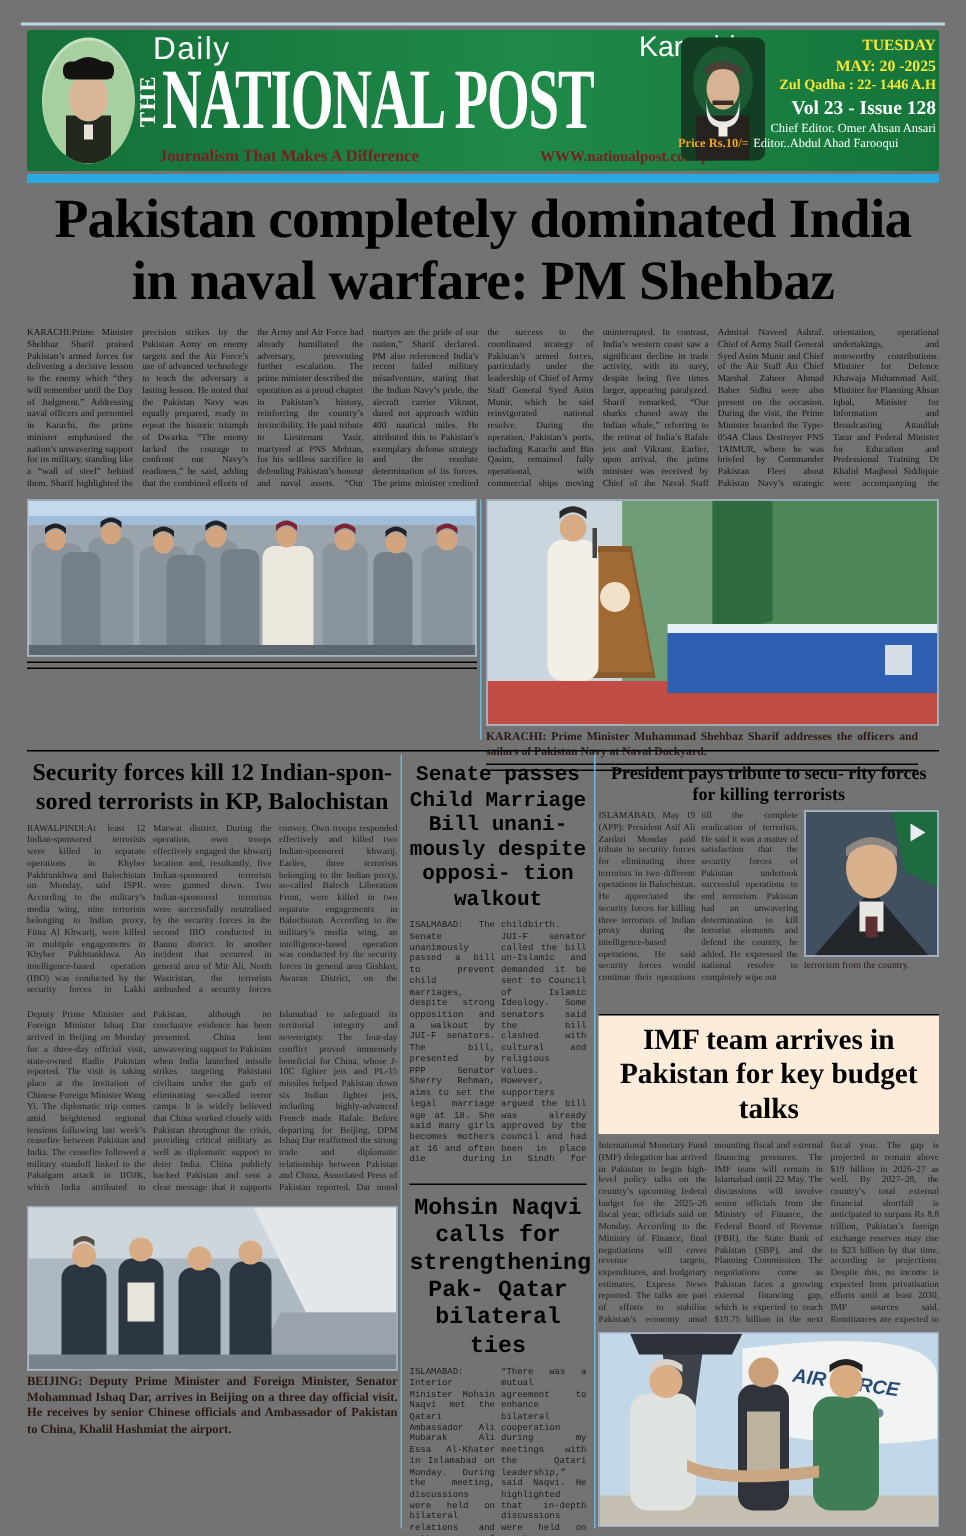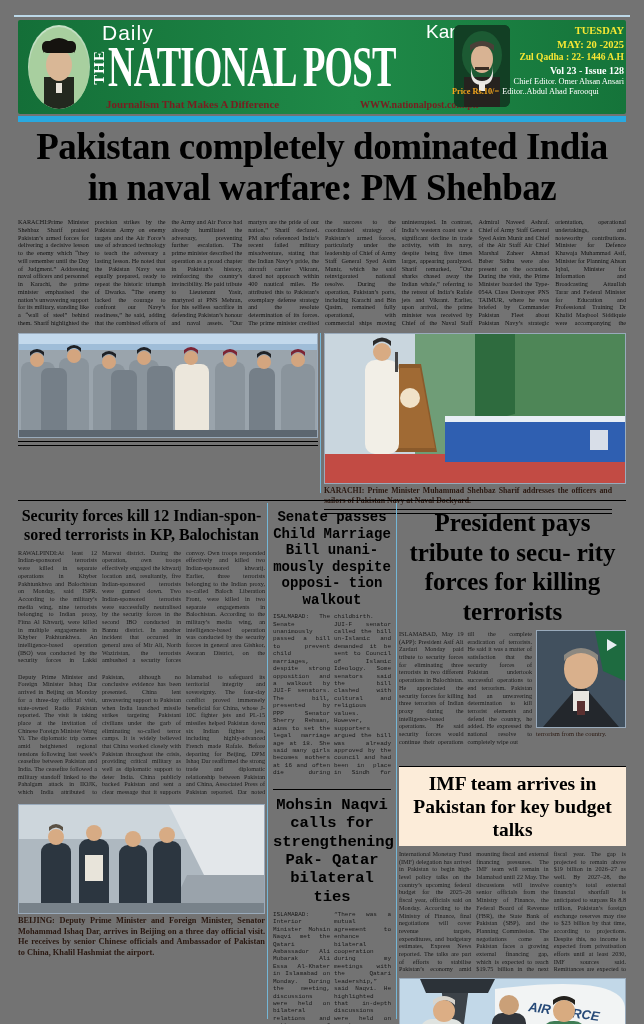--- a/index.html
+++ b/index.html
@@ -16,21 +16,21 @@
   .the-vert{left:73px;top:30px;writing-mode:vertical-rl;transform:rotate(180deg);
             font-weight:bold;font-size:15px;color:#fff;letter-spacing:1px;}
   .mast{left:90px;top:14px;font-weight:bold;font-size:47px;color:#fff;white-space:nowrap;
         transform:scale(0.78,1.22);transform-origin:left top;letter-spacing:-1px;}
   .karachi{left:408px;top:1px;font-family:"Liberation Sans",sans-serif;font-size:19px;color:#fff;}
   .tagline{left:88px;bottom:4px;color:#7a1d20;font-weight:bold;font-size:11px;}
   .website{left:342px;bottom:4px;color:#7a1d20;font-weight:bold;font-size:10px;}
   .info{left:496px;top:4px;width:110px;text-align:right;line-height:1.3;}
   .info .yl{color:#f7e733;font-weight:bold;font-size:10.5px;}
   .info .yl2{color:#f7e733;font-weight:bold;font-size:9.5px;}
-  .info .wh{color:#fff;font-weight:bold;font-size:10px;}
+  .info .wh{color:#fff;font-weight:bold;font-size:13px;}
   .info .wh2{color:#fff;font-size:8.3px;white-space:nowrap;margin-left:-16px;}
   .price-row{display:flex;gap:3px;margin-left:-62px;white-space:nowrap;}
   .price{color:#f4a71d;font-weight:bold;font-size:8.3px;}
   .editor{color:#fff;font-size:8.3px;}
   .cyanbar{left:18px;top:116px;width:608px;height:6px;background:#29a9e0;}
 
   
   .main-head{left:8px;top:126px;width:628px;text-align:center;font-weight:bold;
              font-size:37px;line-height:1.12;letter-spacing:-0.5px;color:#000;}
   .main-body{left:18px;top:218px;width:608px;height:112px;overflow:hidden;
@@ -226,21 +226,21 @@
       <div class="head-sm" style="font-size:14px;margin:6px 0 5px 0;">Senate passes Child Marriage Bill unani- mously despite opposi- tion walkout</div>
       <div class="btext" style="column-count:2;column-gap:4px;height:168px;font-size:6px;">ISALMABAD: The Senate unanimously passed a bill to prevent child marriages, despite strong opposition and a walkout by JUI-F senators. The bill, presented by PPP Senator Sherry Rehman, aims to set the legal marriage age at 18. She said many girls becomes mothers at 16 and often die during childbirth. JUI-F senator called the bill un-Islamic and demanded it be sent to Council of Islamic Ideology. Some senators said the bill clashed with cultural and religious values. However, supporters argued the bill was already approved by the council and had been in place in Sindh for over a decade without issue. Senator Nasima Ehsan shared her personal story of being married at 13, warning of harm of the early marriage. Despite the heated debate, the bill was passed without a hitch, as the opposing party left the house. The session was later adjourned until Thursday at 10:30am.</div>
 
       <div class="head-sm" style="font-size:15.5px;margin:8px 0 5px 0;border-top:1.2px solid #000;padding-top:6px;">Mohsin Naqvi calls for strengthening Pak- Qatar bilateral ties</div>
       <div class="btext" style="column-count:2;column-gap:4px;height:238px;font-size:6px;">ISLAMABAD: Interior Minister Mohsin Naqvi met the Qatari Ambassador Ali Mubarak Ali Essa Al-Khater in Islamabad on Monday. During the meeting, discussions were held on bilateral relations and matters of mutual interest. Mohsin Naqvi said that Pakistan has always been an advocate of peace and desires sustainable peace in the region. He said that his recent visit to Qatar was highly successful. “There was a mutual agreement to enhance bilateral cooperation during my meetings with the Qatari leadership,” said Naqvi. He highlighted that in-depth discussions were held on counter-narcotics, counterterrorism, security cooperation and training programs. The interior minister emphasized that strengthening cooperation with Qatar in all sectors is a priority of Pakistan. Earlier, Prime Minister Shehbaz Sharif had a telephonic conversation with the Emir of Qatar Sheikh Tamim bin Hamad Al-Thani and discussed evolving developments in South Asia. Prime Minister Shehbaz Sharif thanked the Qatari amir for supporting Pakistan in difficult times. While referring to recent developments in South Asia, the prime minister stated that Pakistan condemned terrorism in all its forms and manifestations, and underscored the nation’s sacrifices in the war against terror. The prime minister expressed serious concerns over India’s weaponization of the waters of the Indus Basin, which he deemed as unacceptable, while emphasizing that water was the lifeline of the 240 million people of Pakistan.</div>
     </div>
 
     <div class="divv"></div>
 
     <div class="col-r">
-      <div class="head-sm" style="font-size:25px;margin:5px 0 4px 0;">President pays tribute to secu- rity forces for killing terrorists</div>
+      <div class="head-sm" style="font-size:12px;margin:5px 0 4px 0;">President pays tribute to secu- rity forces for killing terrorists</div>
       <div style="display:flex;gap:4px;">
         <div class="btext" style="width:133px;column-count:2;column-gap:4px;height:132px;">ISLAMABAD, May 19 (APP): President Asif Ali Zardari Monday paid tribute to security forces for eliminating three terrorists in two different operations in Balochistan. He appreciated the security forces for killing three terrorists of Indian proxy during the intelligence-based operations. He said security forces would continue their operations till the complete eradication of terrorists. He said it was a matter of satisfaction that the security forces of Pakistan undertook successful operations to end terrorism. Pakistan had an unwavering determination to kill terrorist elements and defend the country, he added. He expressed the national resolve to completely wipe out</div>
         <div style="width:90px;">
           <div class="photo" style="width:88px;height:96px;">
             <svg width="88" height="96" viewBox="0 0 88 96" preserveAspectRatio="none">
               <rect width="88" height="96" fill="#41505e"></rect>
               <path d="M58 0 L88 0 L88 50 L66 40 Z" fill="#1e6b40"></path>
               <path d="M70 8 l10 6 l-10 6 Z" fill="#e8eef2"></path>
               <path d="M6 96 L44 52 L82 96 Z" fill="#23272c"></path>
               <rect x="36" y="60" width="16" height="20" fill="#e8e6e0"></rect>

